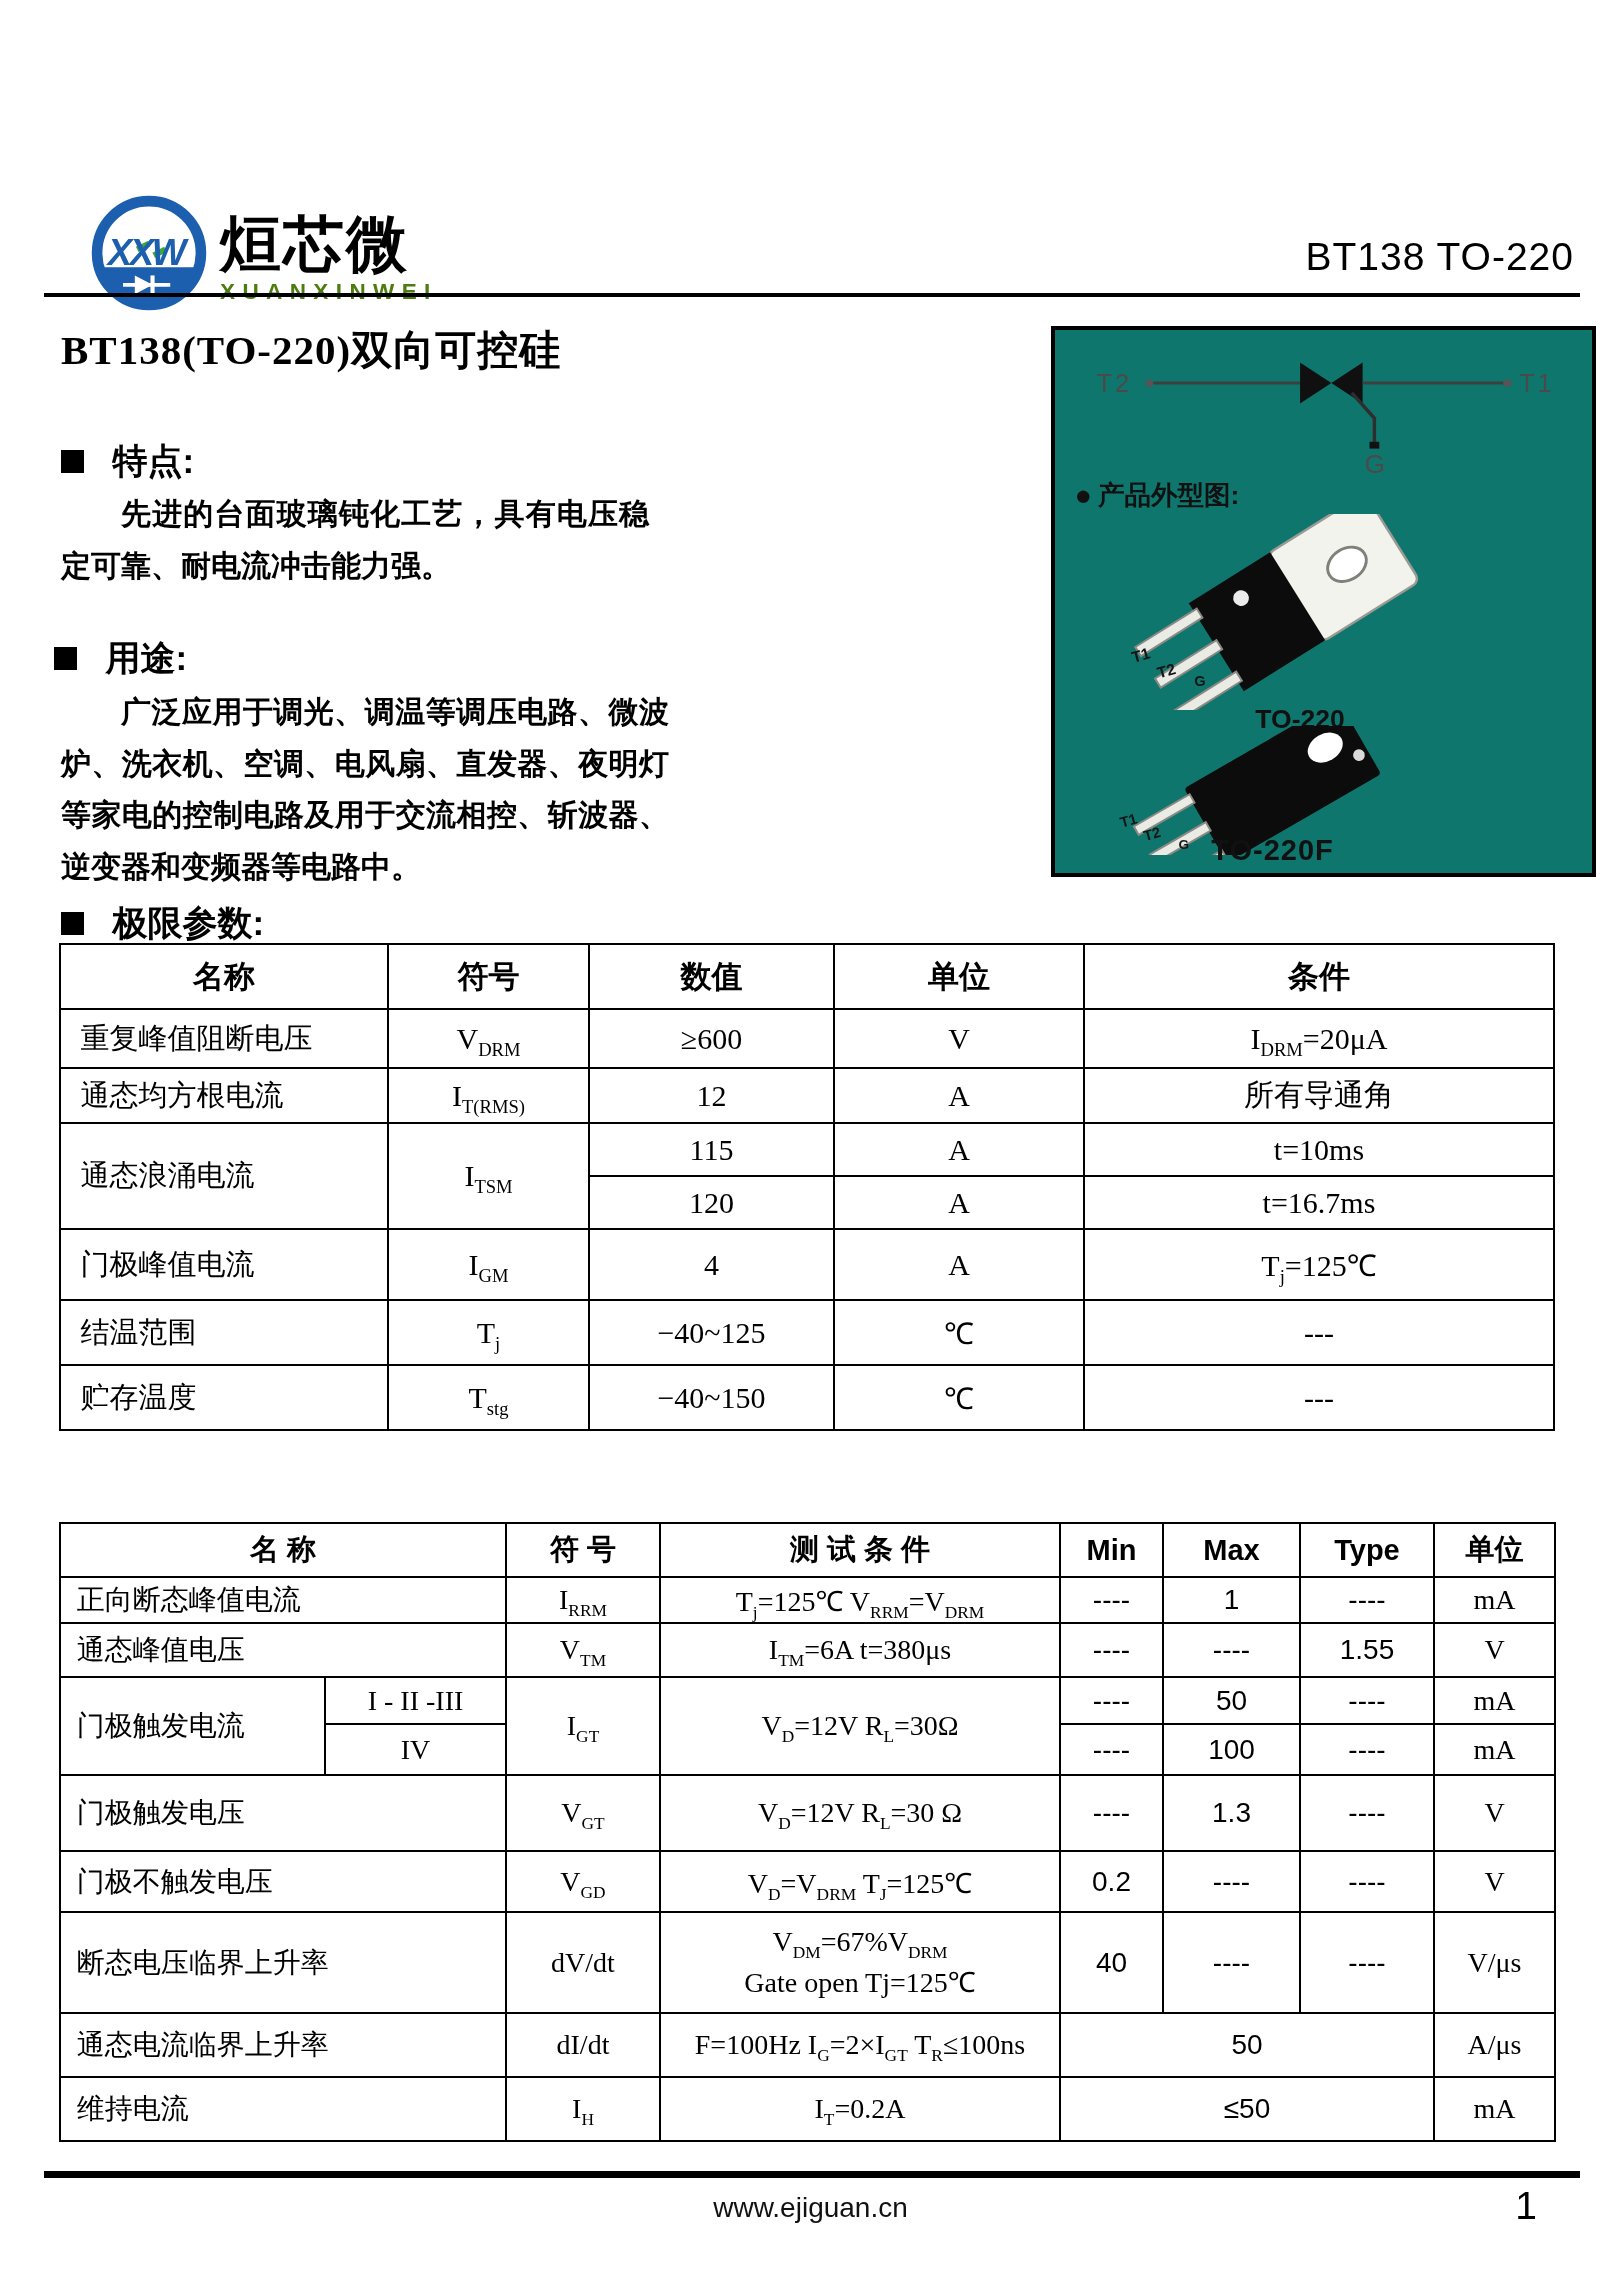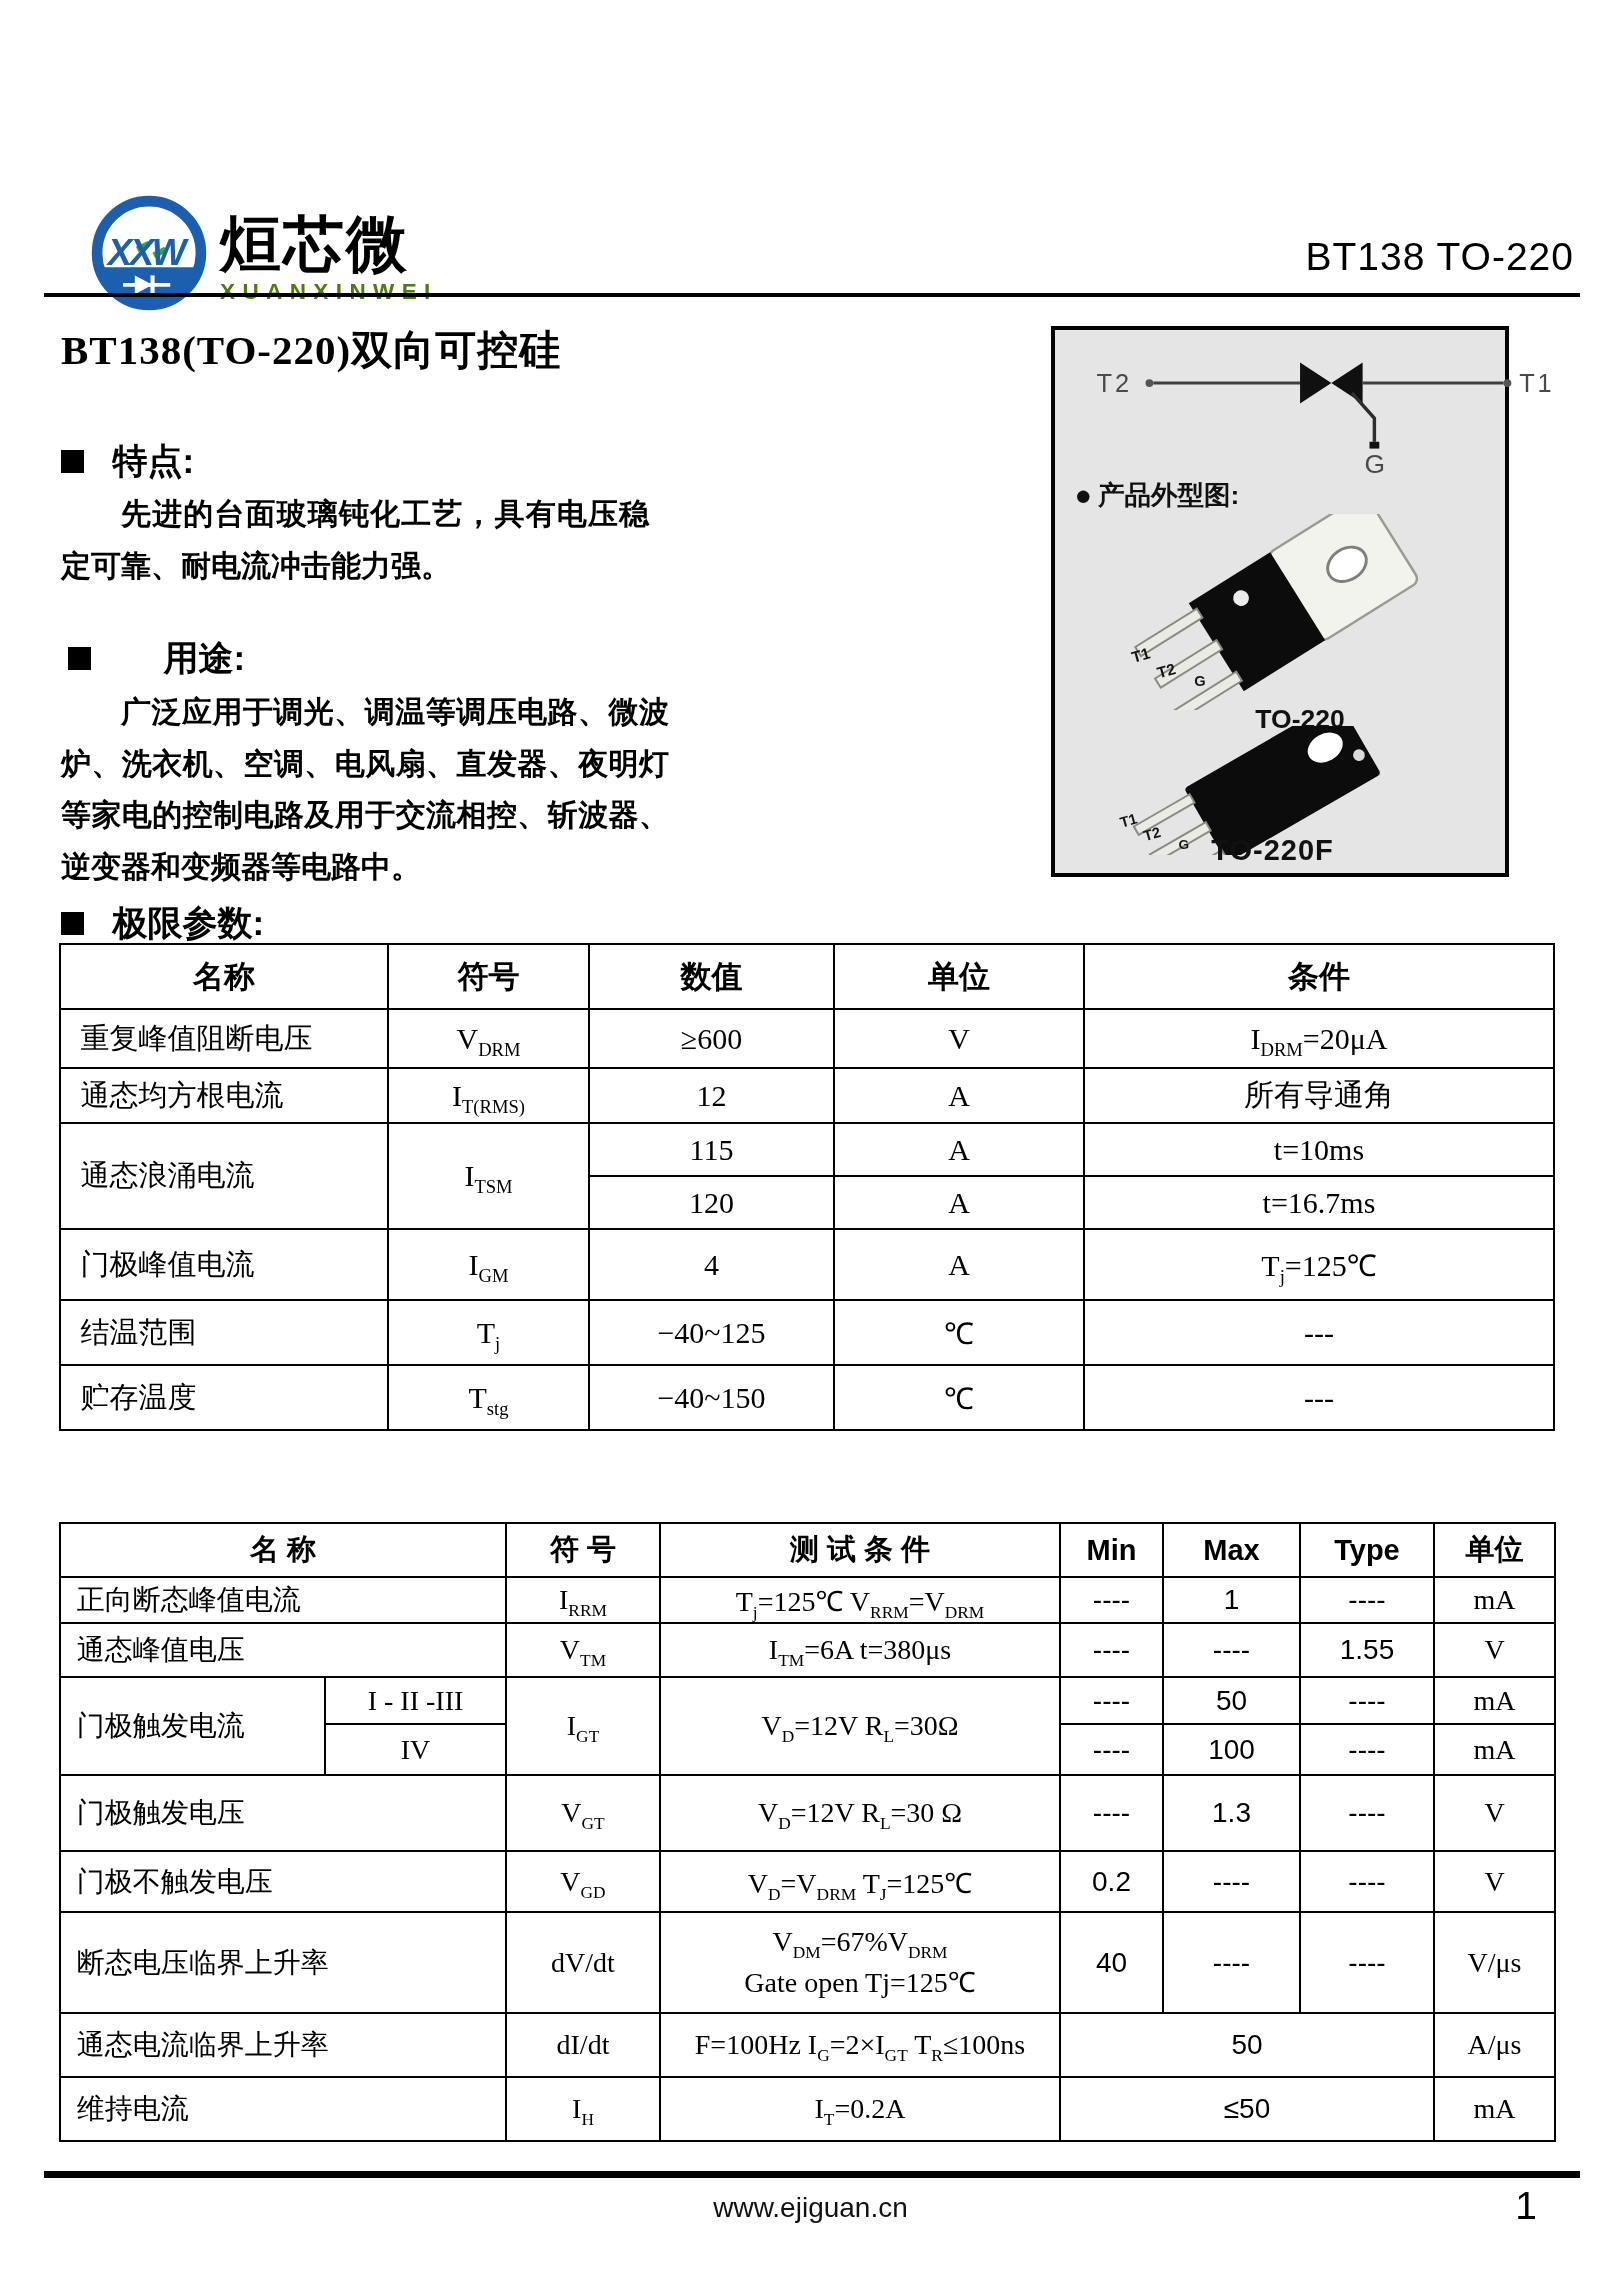--- a/index.html
+++ b/index.html
@@ -14,21 +14,21 @@
   .brand-en{font-size:22.5px;font-weight:bold;letter-spacing:7.4px;color:#4d7c0f;margin-top:3.9px;}
   .doc-code{font-size:39px;letter-spacing:1px;}
 
   
   .doc-title{font-family:"Liberation Serif",serif;font-weight:600;font-size:41px;letter-spacing:1px;}
   .sec-head{display:flex;align-items:center;font-size:35px;font-weight:bold;}
   .sq{display:inline-block;width:22.5px;height:22.5px;background:#000;margin-right:29px;flex:0 0 auto;}
   .para{font-size:30px;font-weight:bold;line-height:1.72;text-indent:2em;text-align:justify;}
 
   
-  .pbox{position:absolute;left:1051px;top:326px;width:458px;height:551px;border:4.9px solid #000;box-sizing:border-box;background:#e5e5e5;}
+  .pbox{position:absolute;left:1051px;top:326px;width:545px;height:551px;border:4.9px solid #000;box-sizing:border-box;background:#0f766e;}
   .outline-label{position:absolute;left:19.6px;top:147px;display:flex;align-items:center;font-size:26.5px;font-weight:600;color:#111;}
   .dot{font-size:29px;margin-right:5.9px;line-height:1;}
   .pkg-cap{position:absolute;text-align:center;font-weight:bold;color:#111;}
 
   
   table.dt{border-collapse:collapse;table-layout:fixed;border:2.9px solid #000;background:#fff;}
   table.dt td,table.dt th{border:2px solid #000;padding:0;overflow:hidden;vertical-align:middle;}
   .t1 th{font-size:31px;font-weight:bold;}
   .t1 td{font-family:"Liberation Serif",serif;font-size:30px;text-align:center;}
   .t1 td.nm{text-align:left;padding-left:19.6px;font-size:29px;}
@@ -68,21 +68,21 @@
   <div class="rule" style="left:44px;top:293px;width:1536px;height:3.9px;"></div>
 
   <div class="abs doc-title" style="left:61px;top:323px;text-align:center;">BT138(TO-220)双向可控硅</div>
 
   <div class="abs sec-head" style="left:61px;top:438px;">
     <span class="sq"></span>
     <span>特点:</span>
   </div>
   <div class="abs para" style="left:61px;top:488px;width:588px;">先进的台面玻璃钝化工艺，具有电压稳定可靠、耐电流冲击能力强。</div>
 
-  <div class="abs sec-head" style="left:68px;top:635px;gap:44px;">
+  <div class="abs sec-head" style="left:54px;top:635px;">
     <span class="sq"></span>
     <span>用途:</span>
   </div>
   <div class="abs para" style="left:61px;top:686px;width:608px;">广泛应用于调光、调温等调压电路、微波炉、洗衣机、空调、电风扇、直发器、夜明灯等家电的控制电路及用于交流相控、斩波器、逆变器和变频器等电路中。</div>
 
   <div class="pbox">
 
     <svg class="abs" style="left:5.9px;top:9.8px;" width="527" height="135" viewBox="0 0 538 138">
       <text x="36" y="53" font-size="26" fill="#4a4a4a" letter-spacing="3">T2</text>
       <circle cx="90" cy="44" r="4" fill="#555"></circle>

